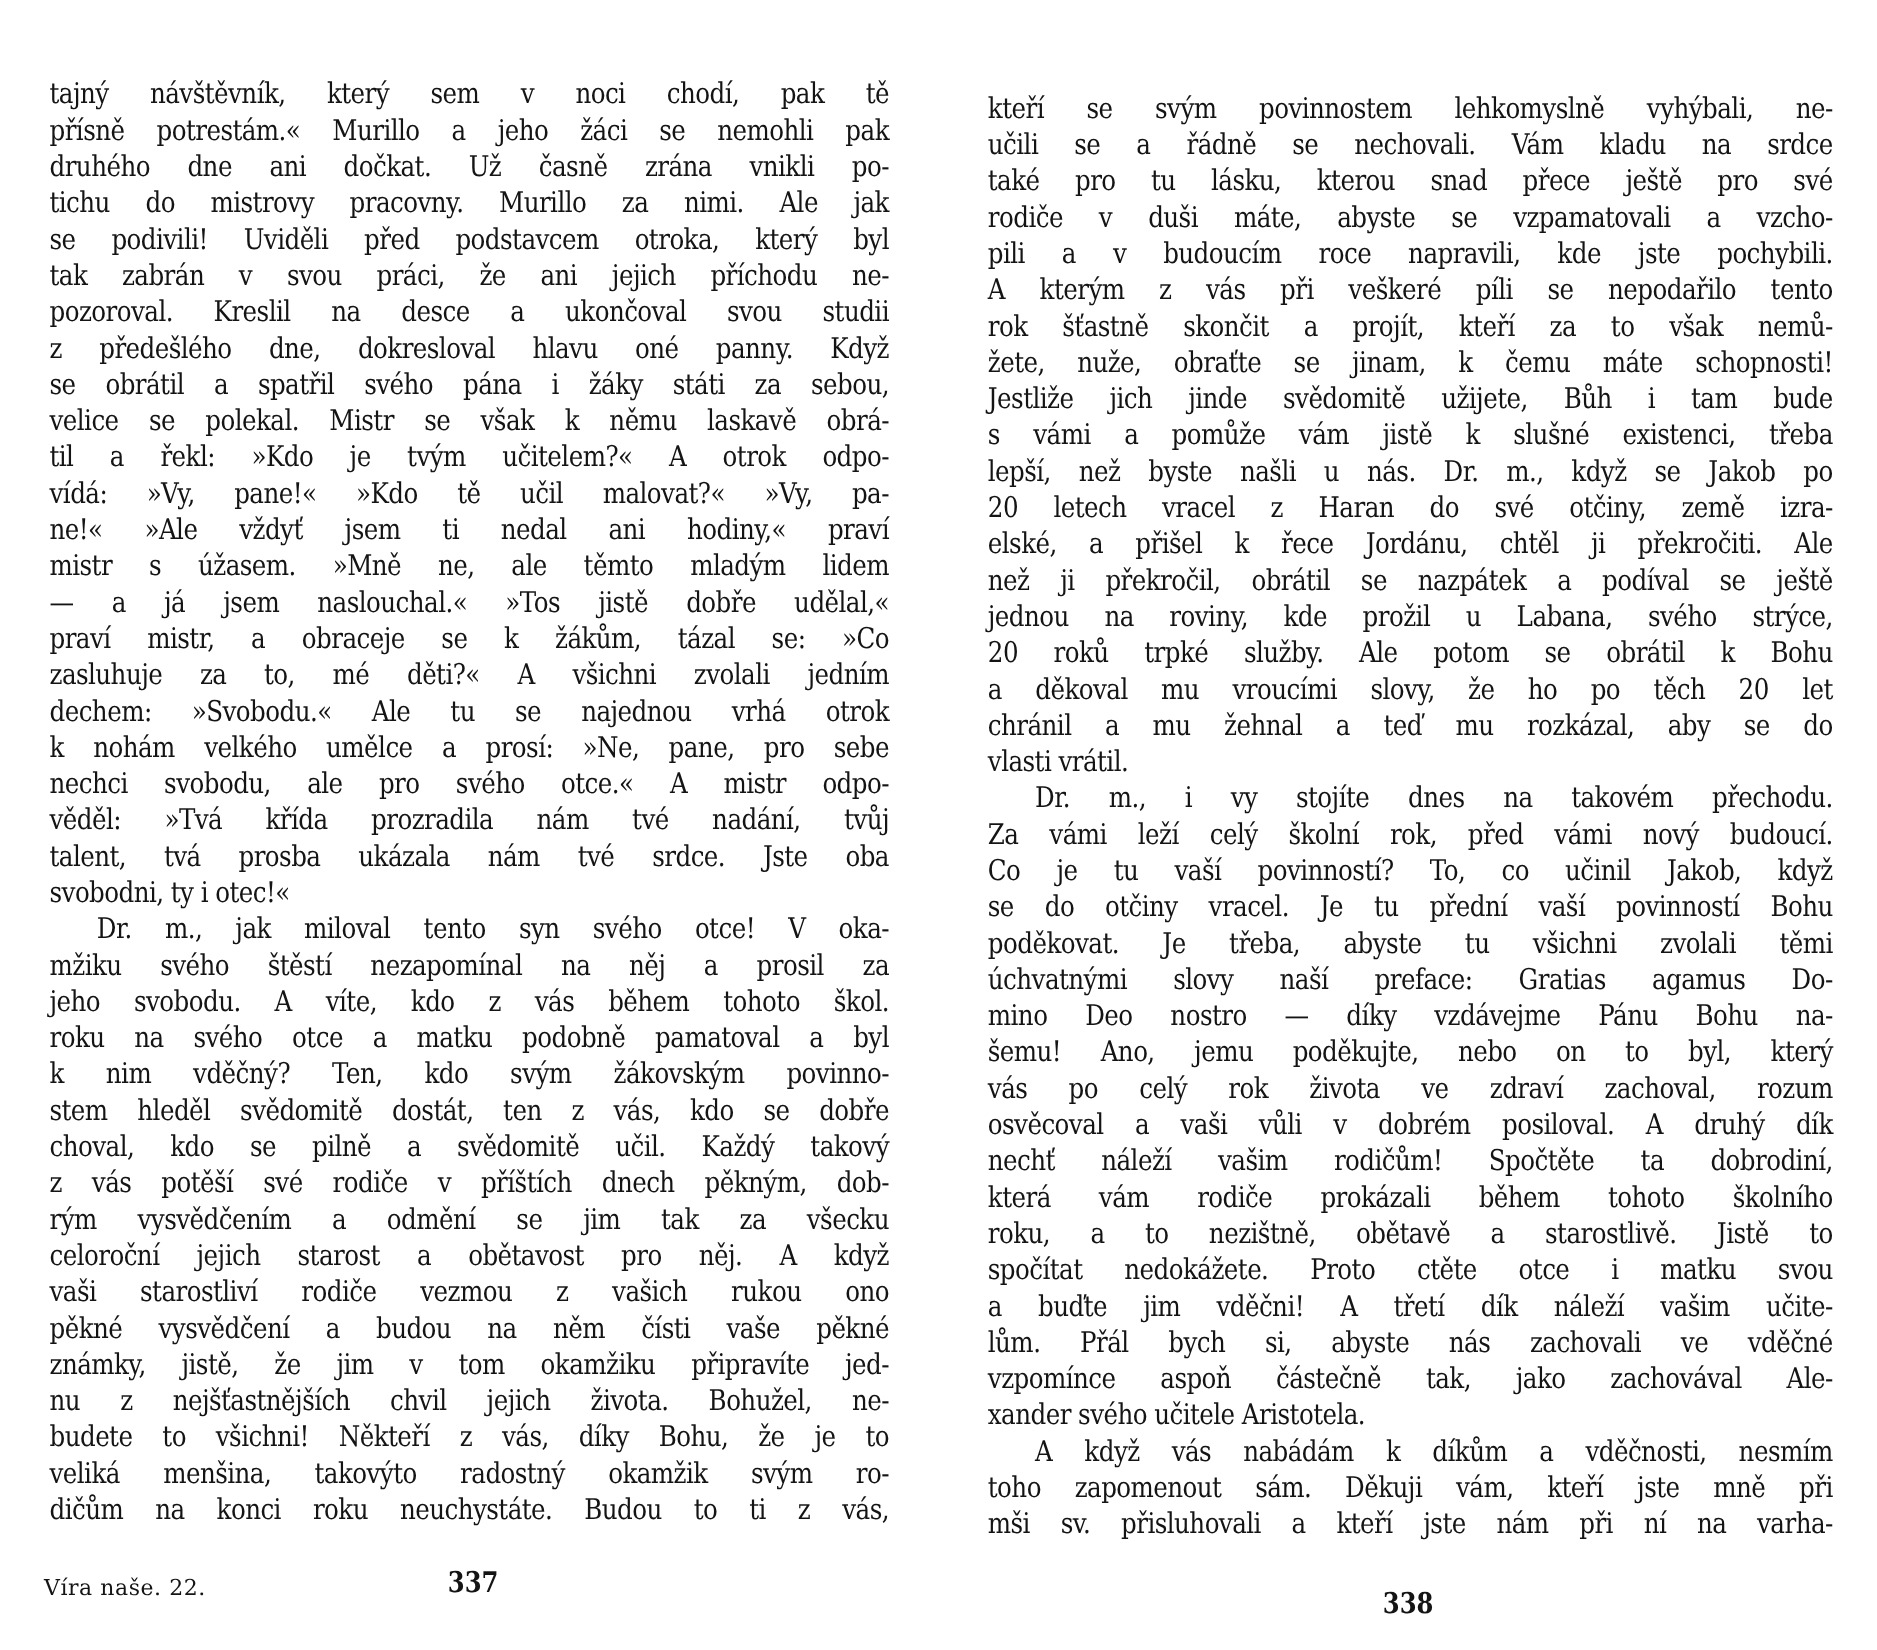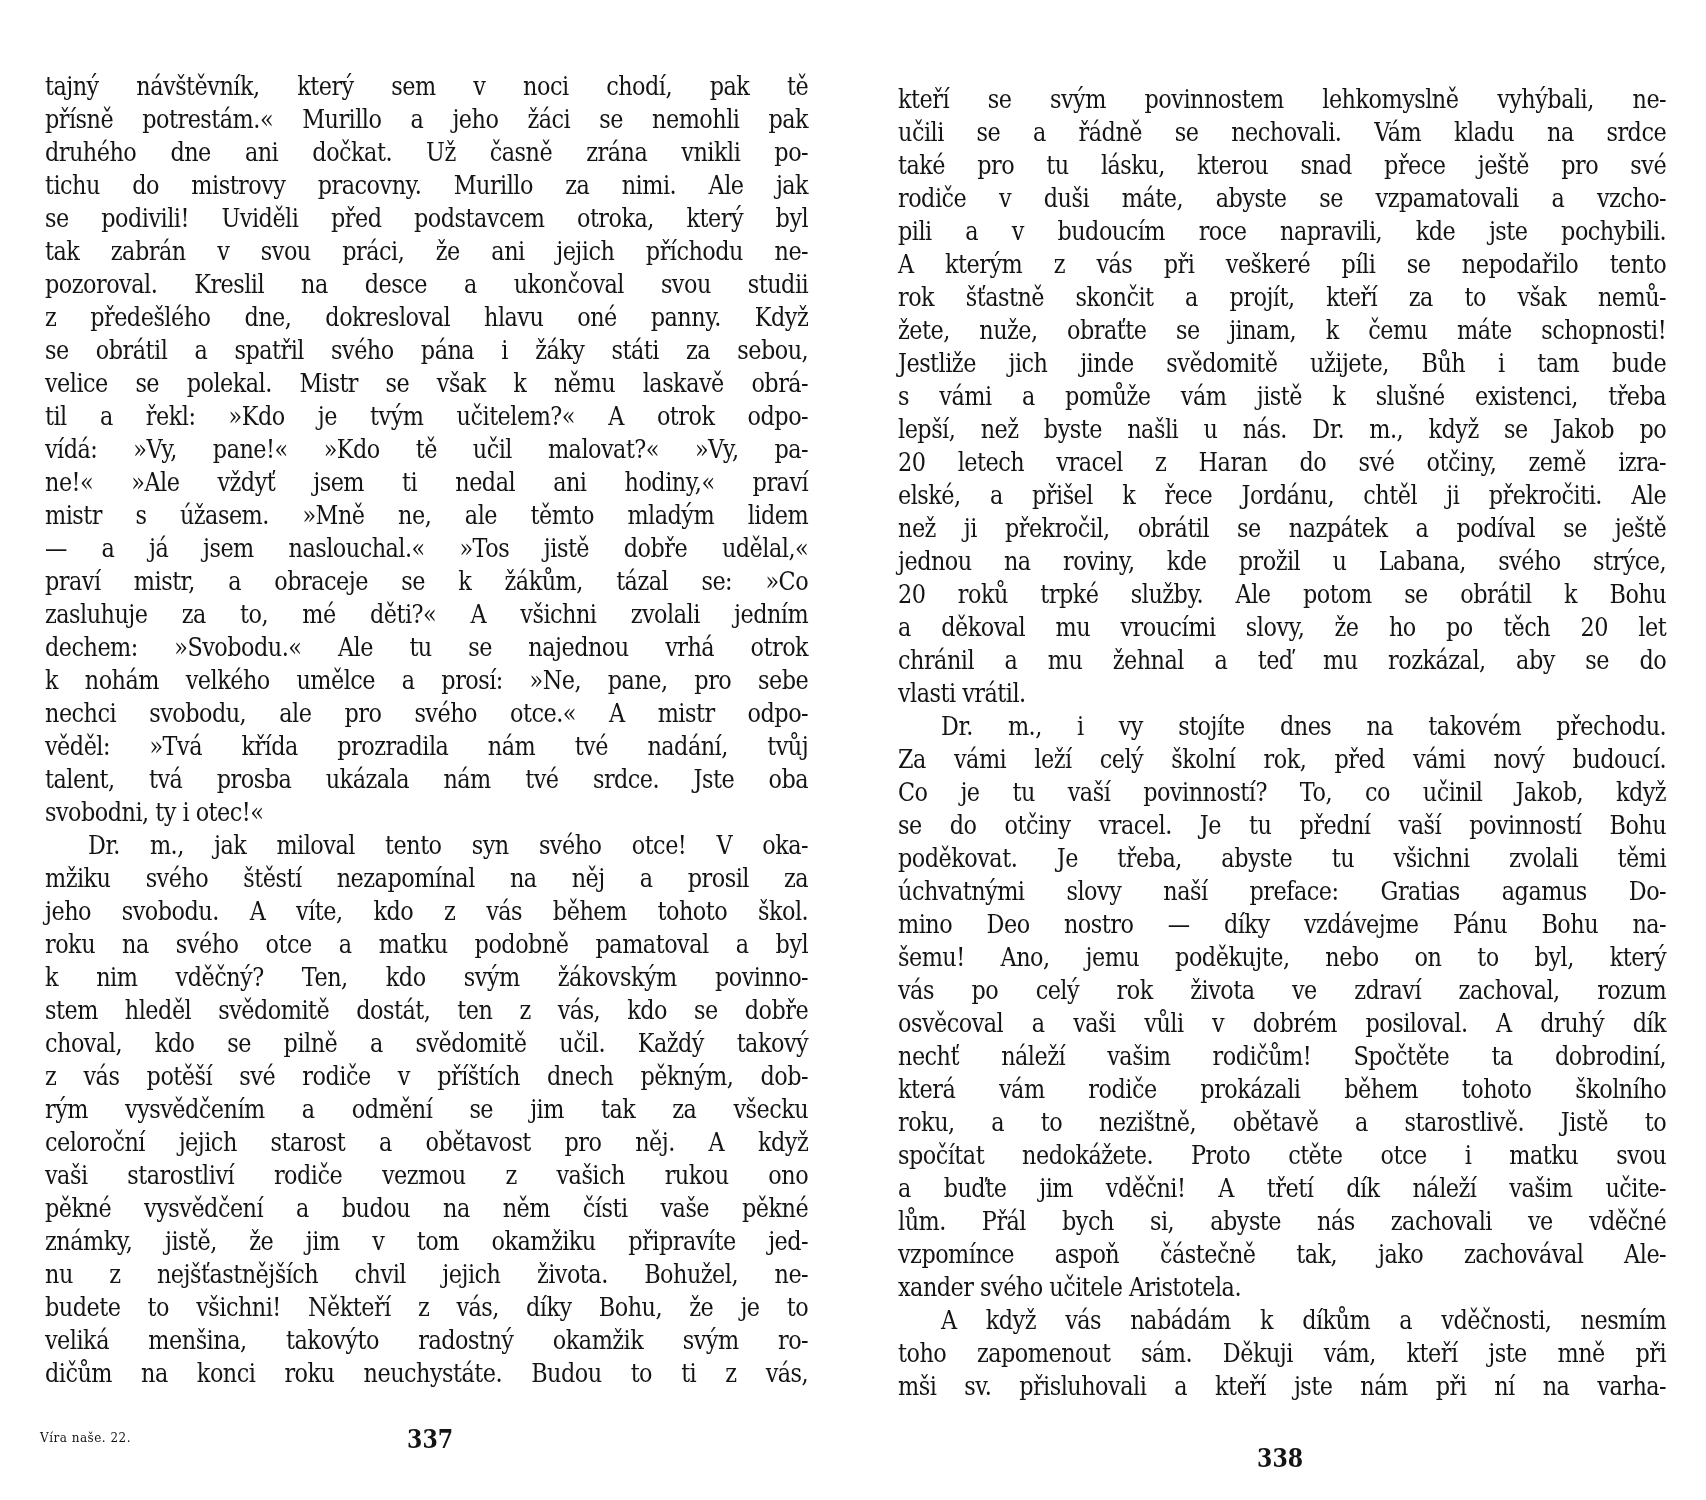--- a/index.html
+++ b/index.html
@@ -9,21 +9,21 @@
   .page-left { left: 0; width: 853px; }
   .page-right { left: 853px; width: 853px; }
   .text-block { position: absolute; }
   .page-left .text-block { left: 45px; top: 54px; width: 765px; }
   .page-right .text-block { left: 45px; top: 67px; width: 770px; }
   .line { display: block; height: 33px; line-height: 33px; font-size: 26px;
           white-space: nowrap; text-align: justify; text-align-last: justify;
           letter-spacing: -0.6px; transform: scaleX(0.86); transform-origin: left center; width: 116%; }
   .line.last { text-align-last: left; }
   .line.indent { padding-left: 50px; box-sizing: border-box; }
-  .footer-sig { position: absolute; left: 40px; top: 1415px; font-size: 12px; letter-spacing: 0.5px; }
+  .footer-sig { position: absolute; left: 40px; top: 1415px; font-size: 20px; letter-spacing: 0.5px; }
   .page-num { position: absolute; font-size: 26px; font-weight: bold; transform: scaleX(0.85); }
   .page-left .page-num { left: 403px; top: 1408px; }
   .page-right .page-num { left: 400px; top: 1427px; }
 </style>
 </head>
 <body>
 
 <div class="page page-left">
   <div class="text-block" id="left-body">
       <span class="line">tajný návštěvník, který sem v noci chodí, pak tě</span>

